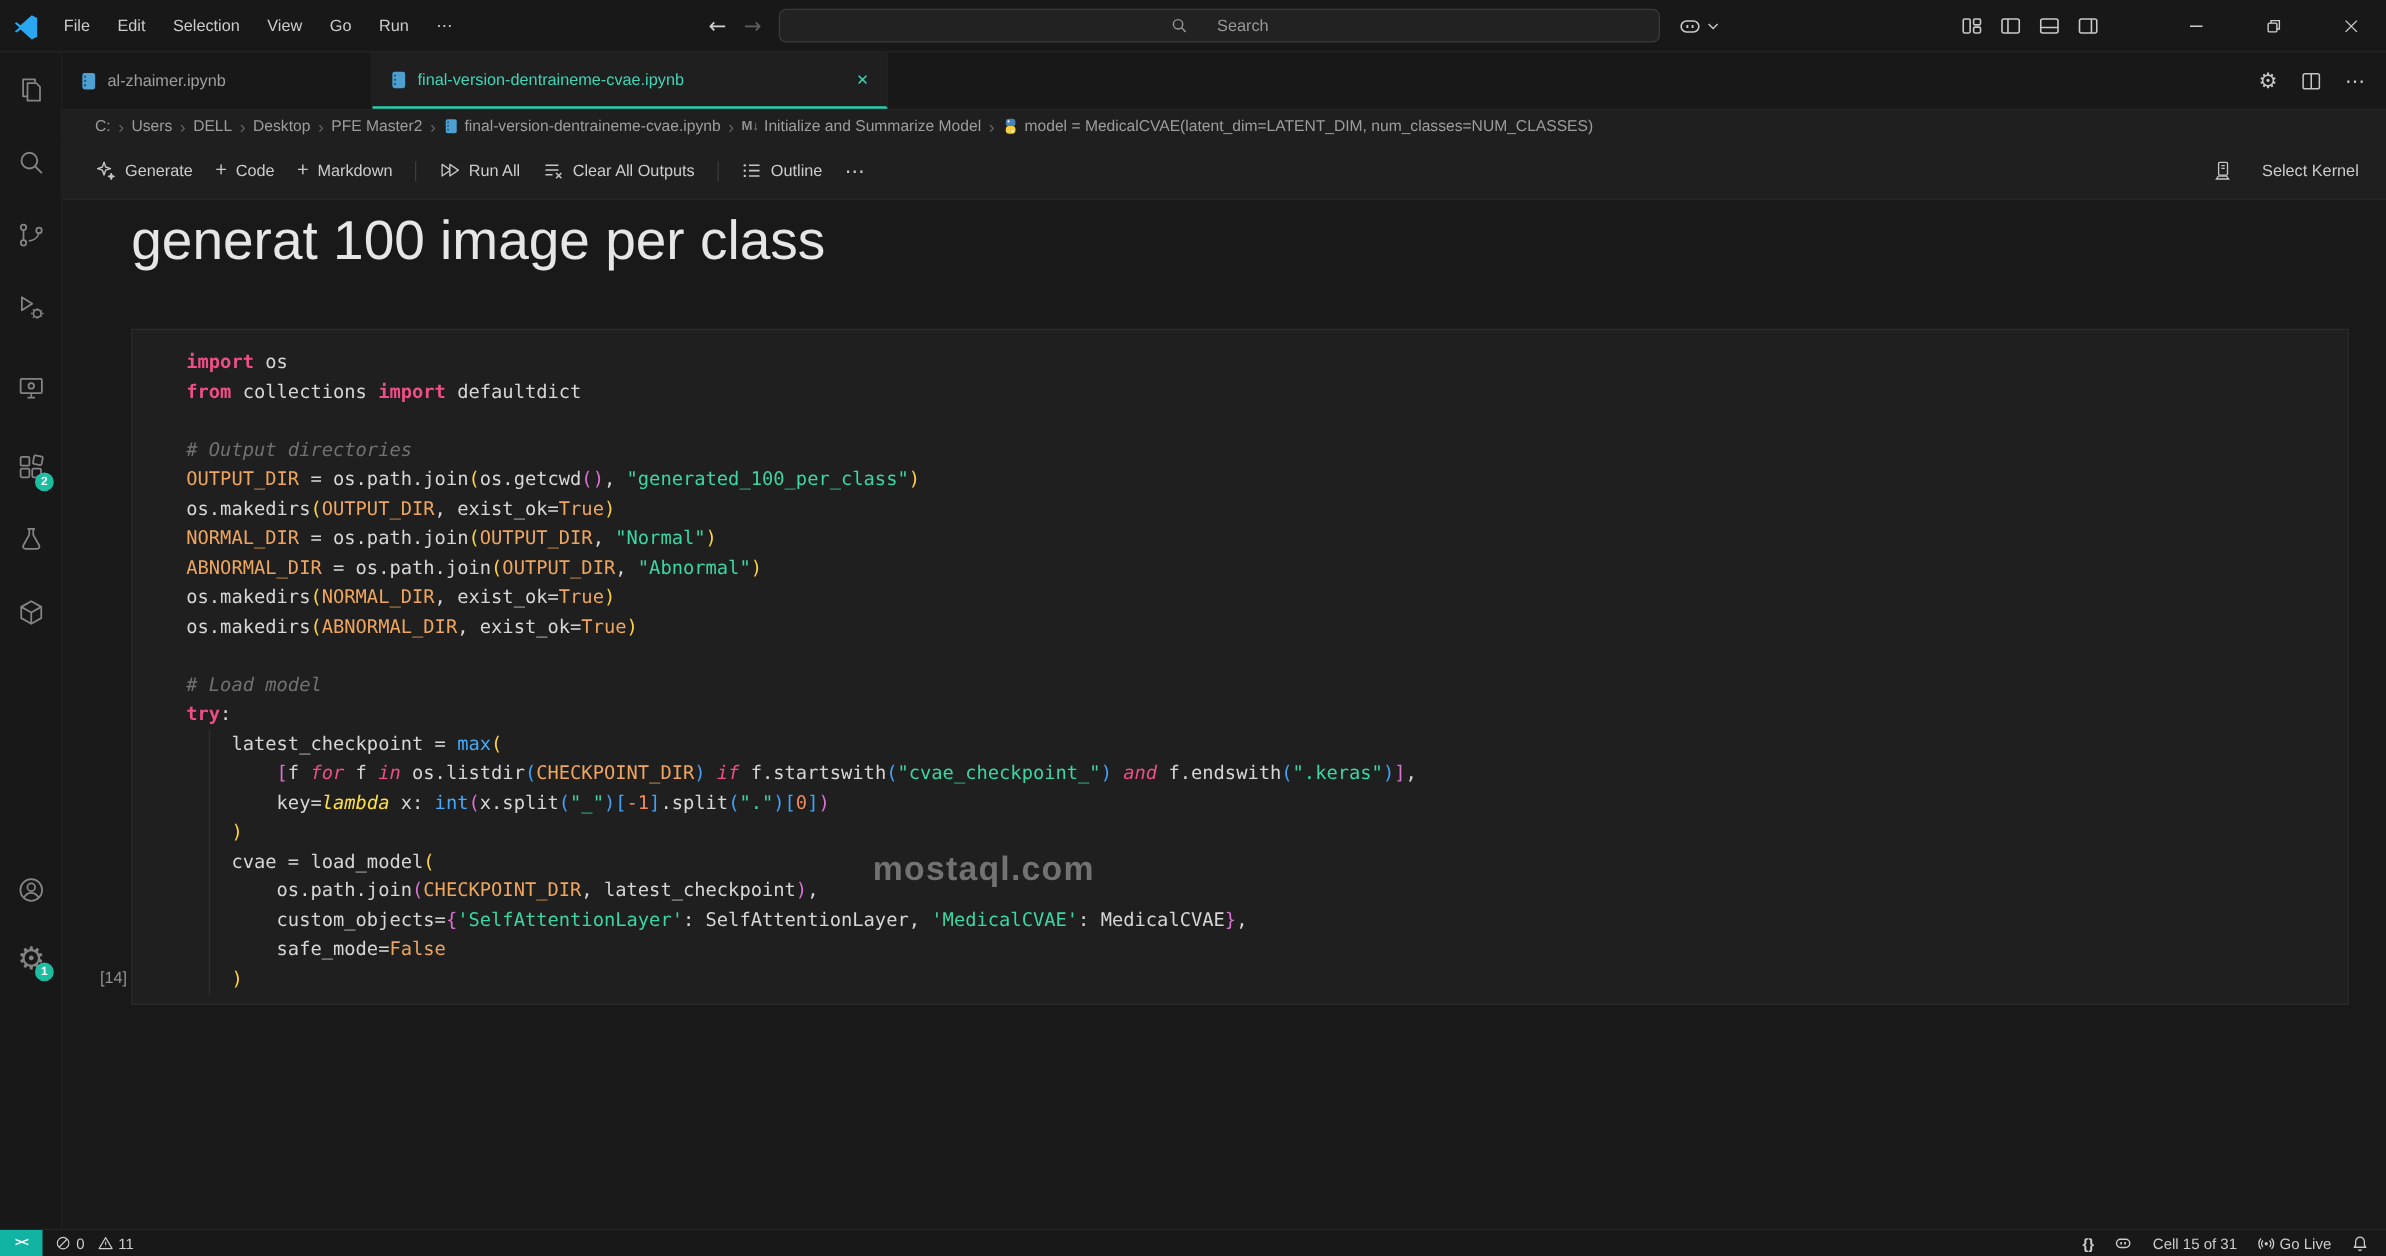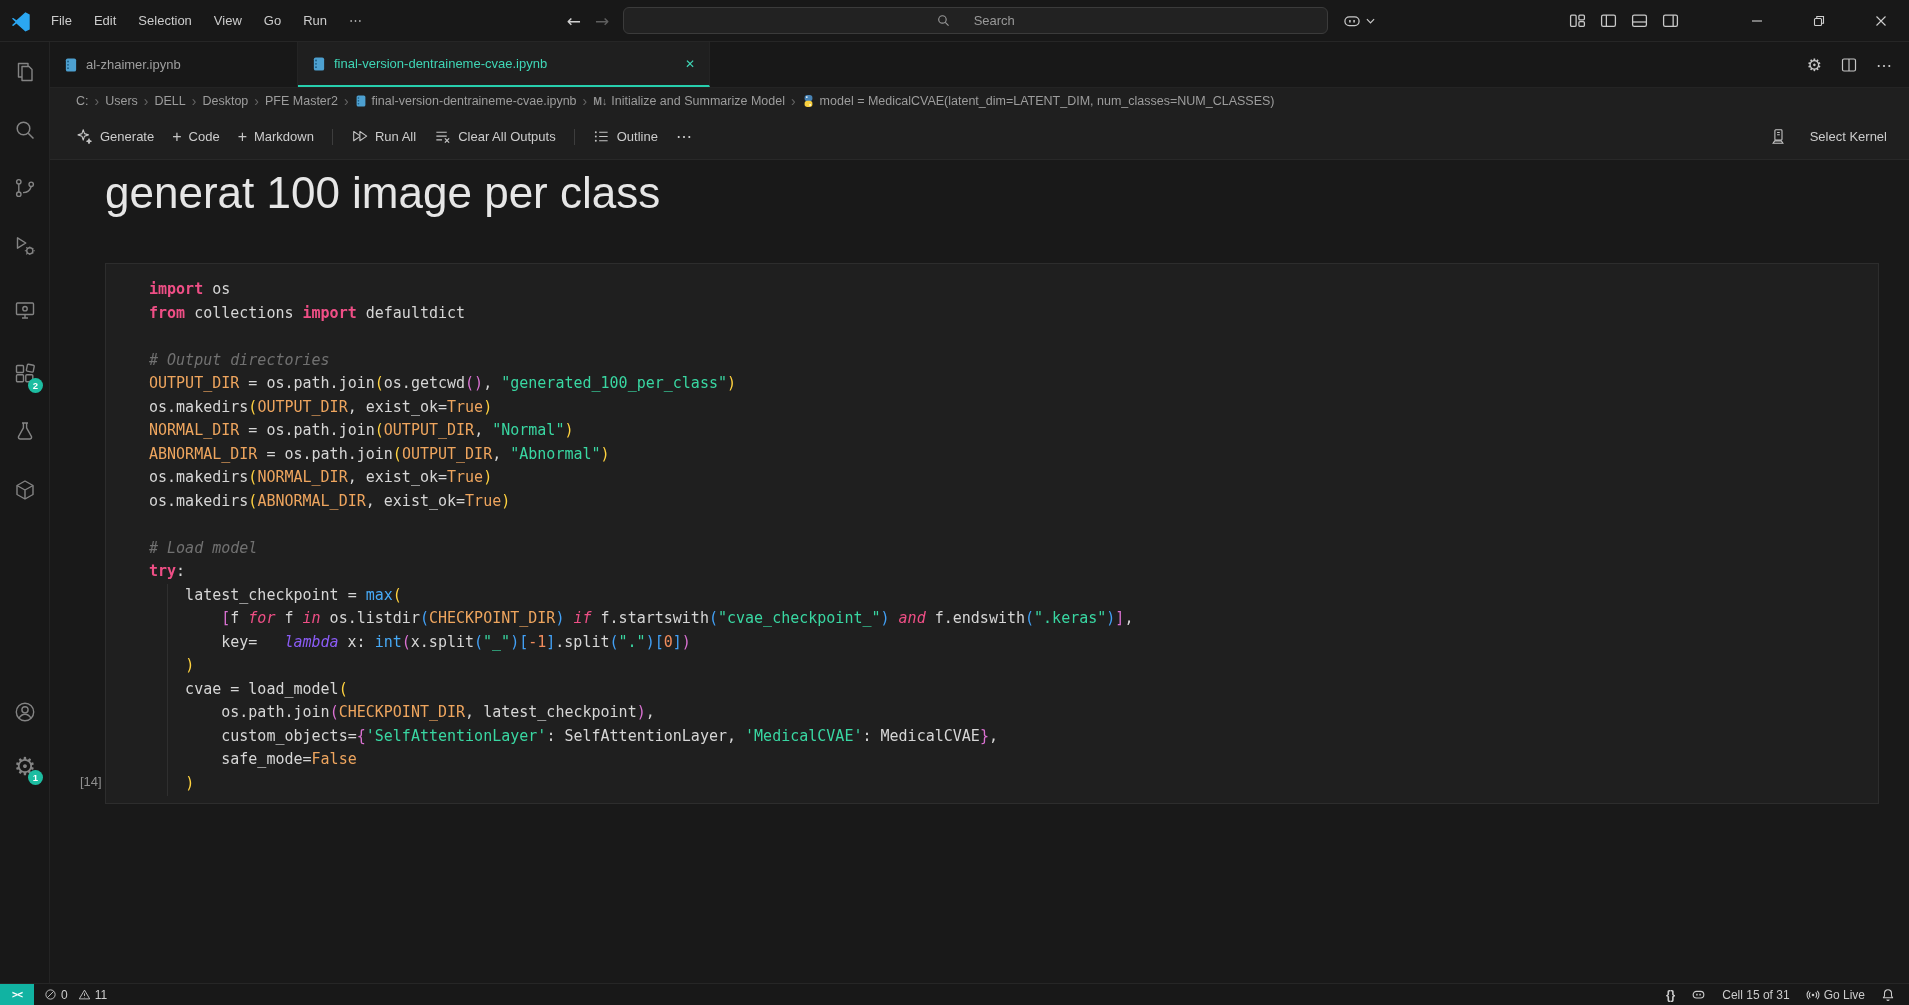--- a/index.html
+++ b/index.html
@@ -72,21 +72,21 @@
           border:1px solid #2d2d2d; }
   .code { position:absolute; left:43px; top:14px; font-family:"DejaVu Sans Mono","Liberation Mono",monospace;
           font-size:15px; line-height:23.5px; white-space:pre; }
   .code-line { height:23.5px; }
   .indent-guide { position:absolute; left:61px; top:320px; width:1px; height:212px; background:#2f2f2f; }
   .exec-label { position:absolute; left:30px; top:614px; font-family:Liberation Sans, sans-serif;
                 font-size:13px; color:#8f8f8f; }
 
   .tok-kw  { color:#ef4f86;font-weight:bold; }
   .tok-kwi { color:#ef4f86; font-style:italic; }
-  .tok-kwl { color:#8b5cf6; font-style:italic;margin-left:27px; }
+  .tok-kwl { color:#fde047; font-style:italic; }
   .tok-fn  { color:#47a9f5; }
   .tok-s   { color:#39d7a2; }
   .tok-c   { color:#eea55e; }
   .tok-n   { color:#f08c5c; }
   .tok-cm  { color:#717171; font-style:italic; }
   .tok-p   { color:#d6d6d6; }
   .tok-b1  { color:#ffd23f; }
   .tok-b2  { color:#d971d1; }
   .tok-b3  { color:#42a0f5; }
 
@@ -427,20 +427,21 @@
     <h1 class="md-heading">generat 100 image per class</h1>
 
     <div class="cell">
       <div class="indent-guide"></div>
       <div class="code" id="code"><div class="code-line"><span class="tok-kw">import</span><span class="tok-p"> os</span></div><div class="code-line"><span class="tok-kw">from</span><span class="tok-p"> collections </span><span class="tok-kw">import</span><span class="tok-p"> defaultdict</span></div><div class="code-line"> </div><div class="code-line"><span class="tok-cm"># Output directories</span></div><div class="code-line"><span class="tok-c">OUTPUT_DIR</span><span class="tok-p"> = os.path.join</span><span class="tok-b1">(</span><span class="tok-p">os.getcwd</span><span class="tok-b2">()</span><span class="tok-p">, </span><span class="tok-s">"generated_100_per_class"</span><span class="tok-b1">)</span></div><div class="code-line"><span class="tok-p">os.makedirs</span><span class="tok-b1">(</span><span class="tok-c">OUTPUT_DIR</span><span class="tok-p">, exist_ok=</span><span class="tok-c">True</span><span class="tok-b1">)</span></div><div class="code-line"><span class="tok-c">NORMAL_DIR</span><span class="tok-p"> = os.path.join</span><span class="tok-b1">(</span><span class="tok-c">OUTPUT_DIR</span><span class="tok-p">, </span><span class="tok-s">"Normal"</span><span class="tok-b1">)</span></div><div class="code-line"><span class="tok-c">ABNORMAL_DIR</span><span class="tok-p"> = os.path.join</span><span class="tok-b1">(</span><span class="tok-c">OUTPUT_DIR</span><span class="tok-p">, </span><span class="tok-s">"Abnormal"</span><span class="tok-b1">)</span></div><div class="code-line"><span class="tok-p">os.makedirs</span><span class="tok-b1">(</span><span class="tok-c">NORMAL_DIR</span><span class="tok-p">, exist_ok=</span><span class="tok-c">True</span><span class="tok-b1">)</span></div><div class="code-line"><span class="tok-p">os.makedirs</span><span class="tok-b1">(</span><span class="tok-c">ABNORMAL_DIR</span><span class="tok-p">, exist_ok=</span><span class="tok-c">True</span><span class="tok-b1">)</span></div><div class="code-line"> </div><div class="code-line"><span class="tok-cm"># Load model</span></div><div class="code-line"><span class="tok-kw">try</span><span class="tok-p">:</span></div><div class="code-line"><span class="tok-p">    latest_checkpoint = </span><span class="tok-fn">max</span><span class="tok-b1">(</span></div><div class="code-line"><span class="tok-p">        </span><span class="tok-b2">[</span><span class="tok-p">f </span><span class="tok-kwi">for</span><span class="tok-p"> f </span><span class="tok-kwi">in</span><span class="tok-p"> os.listdir</span><span class="tok-b3">(</span><span class="tok-c">CHECKPOINT_DIR</span><span class="tok-b3">)</span><span class="tok-p"> </span><span class="tok-kwi">if</span><span class="tok-p"> f.startswith</span><span class="tok-b3">(</span><span class="tok-s">"cvae_checkpoint_"</span><span class="tok-b3">)</span><span class="tok-p"> </span><span class="tok-kwi">and</span><span class="tok-p"> f.endswith</span><span class="tok-b3">(</span><span class="tok-s">".keras"</span><span class="tok-b3">)</span><span class="tok-b2">]</span><span class="tok-p">,</span></div><div class="code-line"><span class="tok-p">        key=</span><span class="tok-kwl">lambda</span><span class="tok-p"> x: </span><span class="tok-fn">int</span><span class="tok-b2">(</span><span class="tok-p">x.split</span><span class="tok-b3">(</span><span class="tok-s">"_"</span><span class="tok-b3">)</span><span class="tok-b3">[</span><span class="tok-n">-1</span><span class="tok-b3">]</span><span class="tok-p">.split</span><span class="tok-b3">(</span><span class="tok-s">"."</span><span class="tok-b3">)</span><span class="tok-b3">[</span><span class="tok-n">0</span><span class="tok-b3">]</span><span class="tok-b2">)</span></div><div class="code-line"><span class="tok-p">    </span><span class="tok-b1">)</span></div><div class="code-line"><span class="tok-p">    cvae = load_model</span><span class="tok-b1">(</span></div><div class="code-line"><span class="tok-p">        os.path.join</span><span class="tok-b2">(</span><span class="tok-c">CHECKPOINT_DIR</span><span class="tok-p">, latest_checkpoint</span><span class="tok-b2">)</span><span class="tok-p">,</span></div><div class="code-line"><span class="tok-p">        custom_objects=</span><span class="tok-b2">{</span><span class="tok-s">'SelfAttentionLayer'</span><span class="tok-p">: SelfAttentionLayer, </span><span class="tok-s">'MedicalCVAE'</span><span class="tok-p">: MedicalCVAE</span><span class="tok-b2">}</span><span class="tok-p">,</span></div><div class="code-line"><span class="tok-p">        safe_mode=</span><span class="tok-c">False</span></div><div class="code-line"><span class="tok-p">    </span><span class="tok-b1">)</span></div></div>
     </div>
 
     <div class="exec-label">[14]</div>
 
     <div class="watermark">
+      <div class="wm-en">mostaql.com</div>
     </div>
   </div>
 </div>
 
 <footer class="statusbar">
   <span class="remote-btn">&gt;&lt;</span>
   <span class="sb-item">
     <span>
         <svg width="13" height="13" viewBox="0 0 16 16" fill="none" stroke="#cccccc" stroke-width="1.1">
           <circle cx="8" cy="8" r="5.7"></circle>

